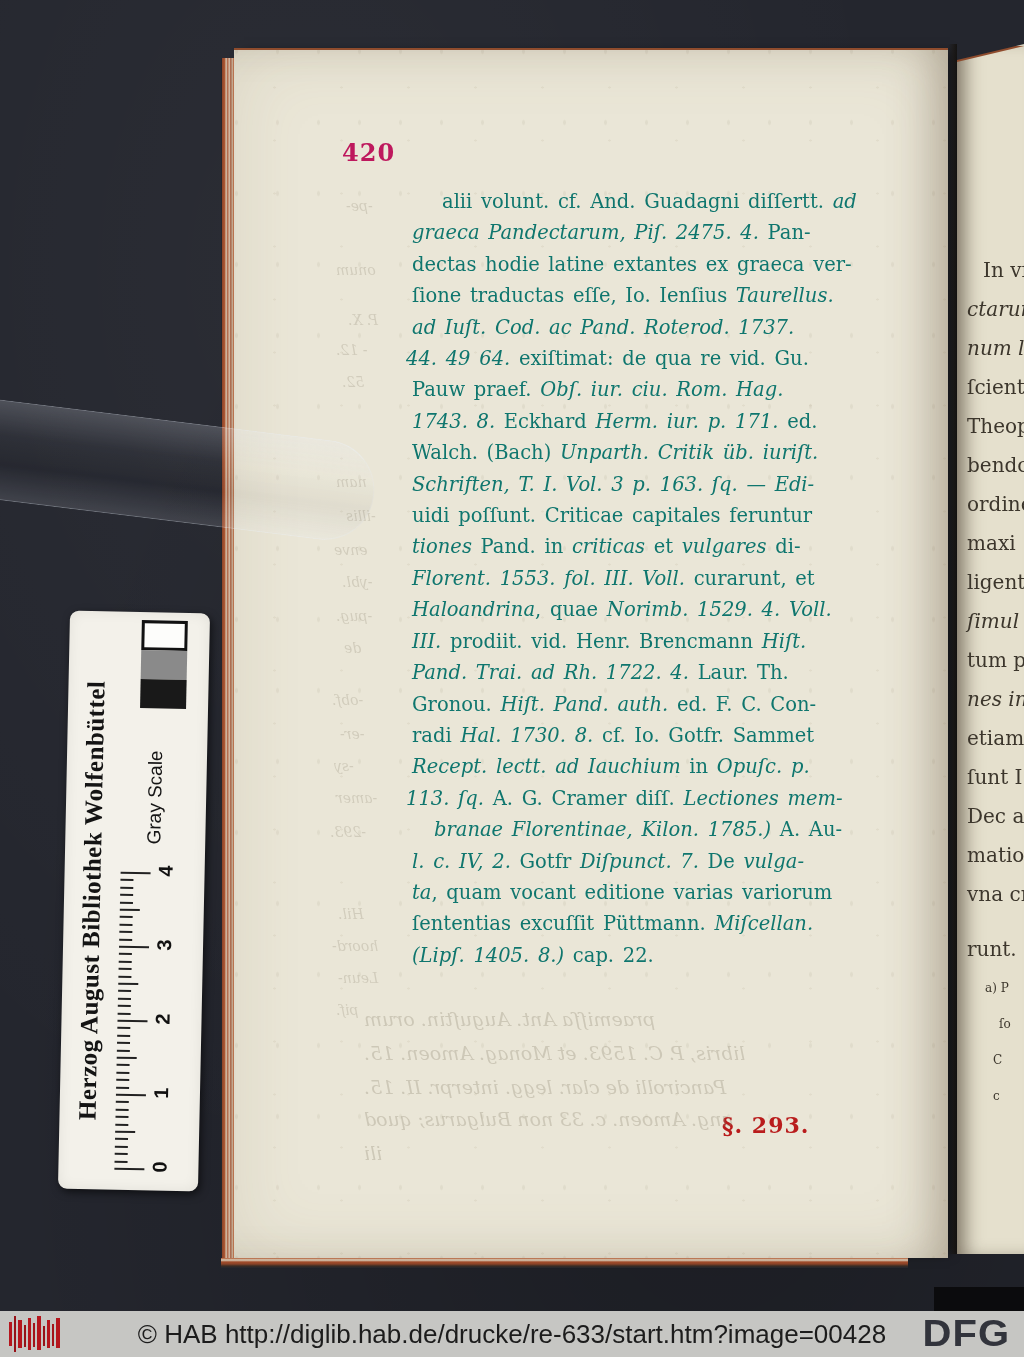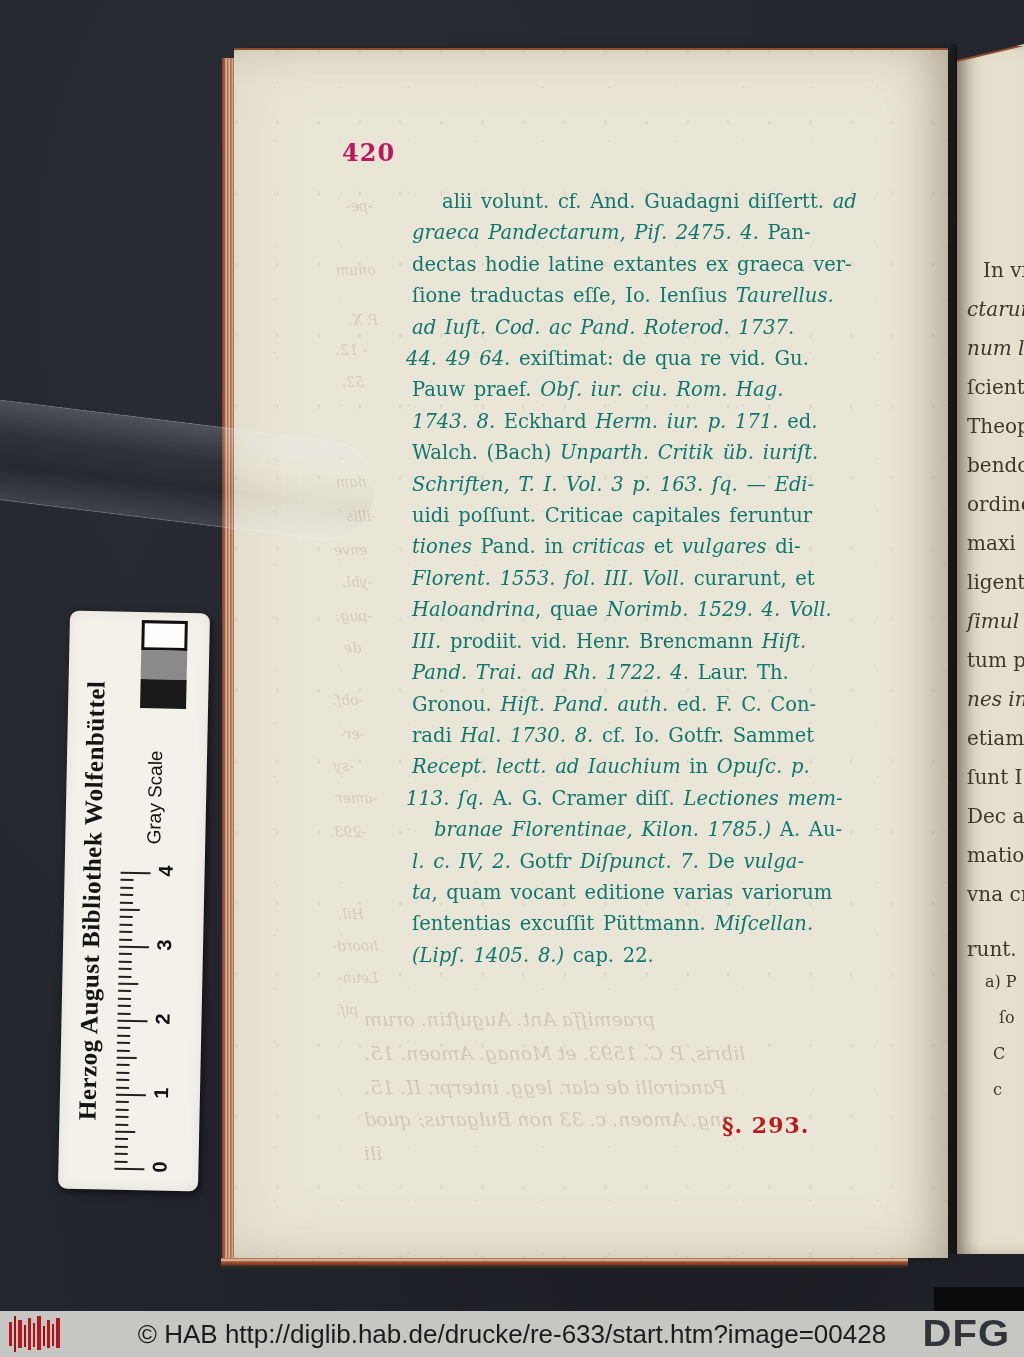--- a/index.html
+++ b/index.html
@@ -56,21 +56,21 @@
   
   .page-right{position:absolute;left:957px;top:44px;width:67px;height:1210px;
     background:#e5e0cd;overflow:hidden;color:#3c362c;
     box-shadow:inset 14px 0 18px -6px rgba(55,42,28,0.55);}
   .page-right .wedge1{position:absolute;left:0;top:0;width:100%;height:16px;
     background:#24262e;clip-path:polygon(0 0,100% 0,0 100%);z-index:3;}
   .page-right .wedge2{position:absolute;left:0;top:2px;width:100%;height:16px;
     background:#8f4c2d;clip-path:polygon(0 0,100% 0,0 100%);z-index:2;}
   .rp-line{position:absolute;font-size:20px;white-space:nowrap;}
   .rp-line.it{font-style:italic;}
-  .rp-note{position:absolute;font-size:16px;white-space:nowrap;}
+  .rp-note{position:absolute;font-size:12px;white-space:nowrap;margin-top:9px;}
   .gutter{position:absolute;left:948px;top:44px;width:10px;height:1210px;
     background:linear-gradient(to right, rgba(30,24,18,0) 0%, rgba(25,20,14,0.55) 55%, rgba(15,12,8,0.8) 100%);}
 
   
   .ruler-card{position:absolute;left:64px;top:612px;width:140px;height:578px;
     background:#f3f1ea;border-radius:9px;transform:rotate(1.2deg);
     box-shadow:2px 3px 8px rgba(0,0,0,0.6), inset 0 0 14px rgba(0,0,0,0.07);}
   .card-label{position:absolute;left:6px;top:0;height:100%;width:44px;
     writing-mode:vertical-rl;transform:rotate(180deg);
     display:flex;align-items:center;justify-content:center;

